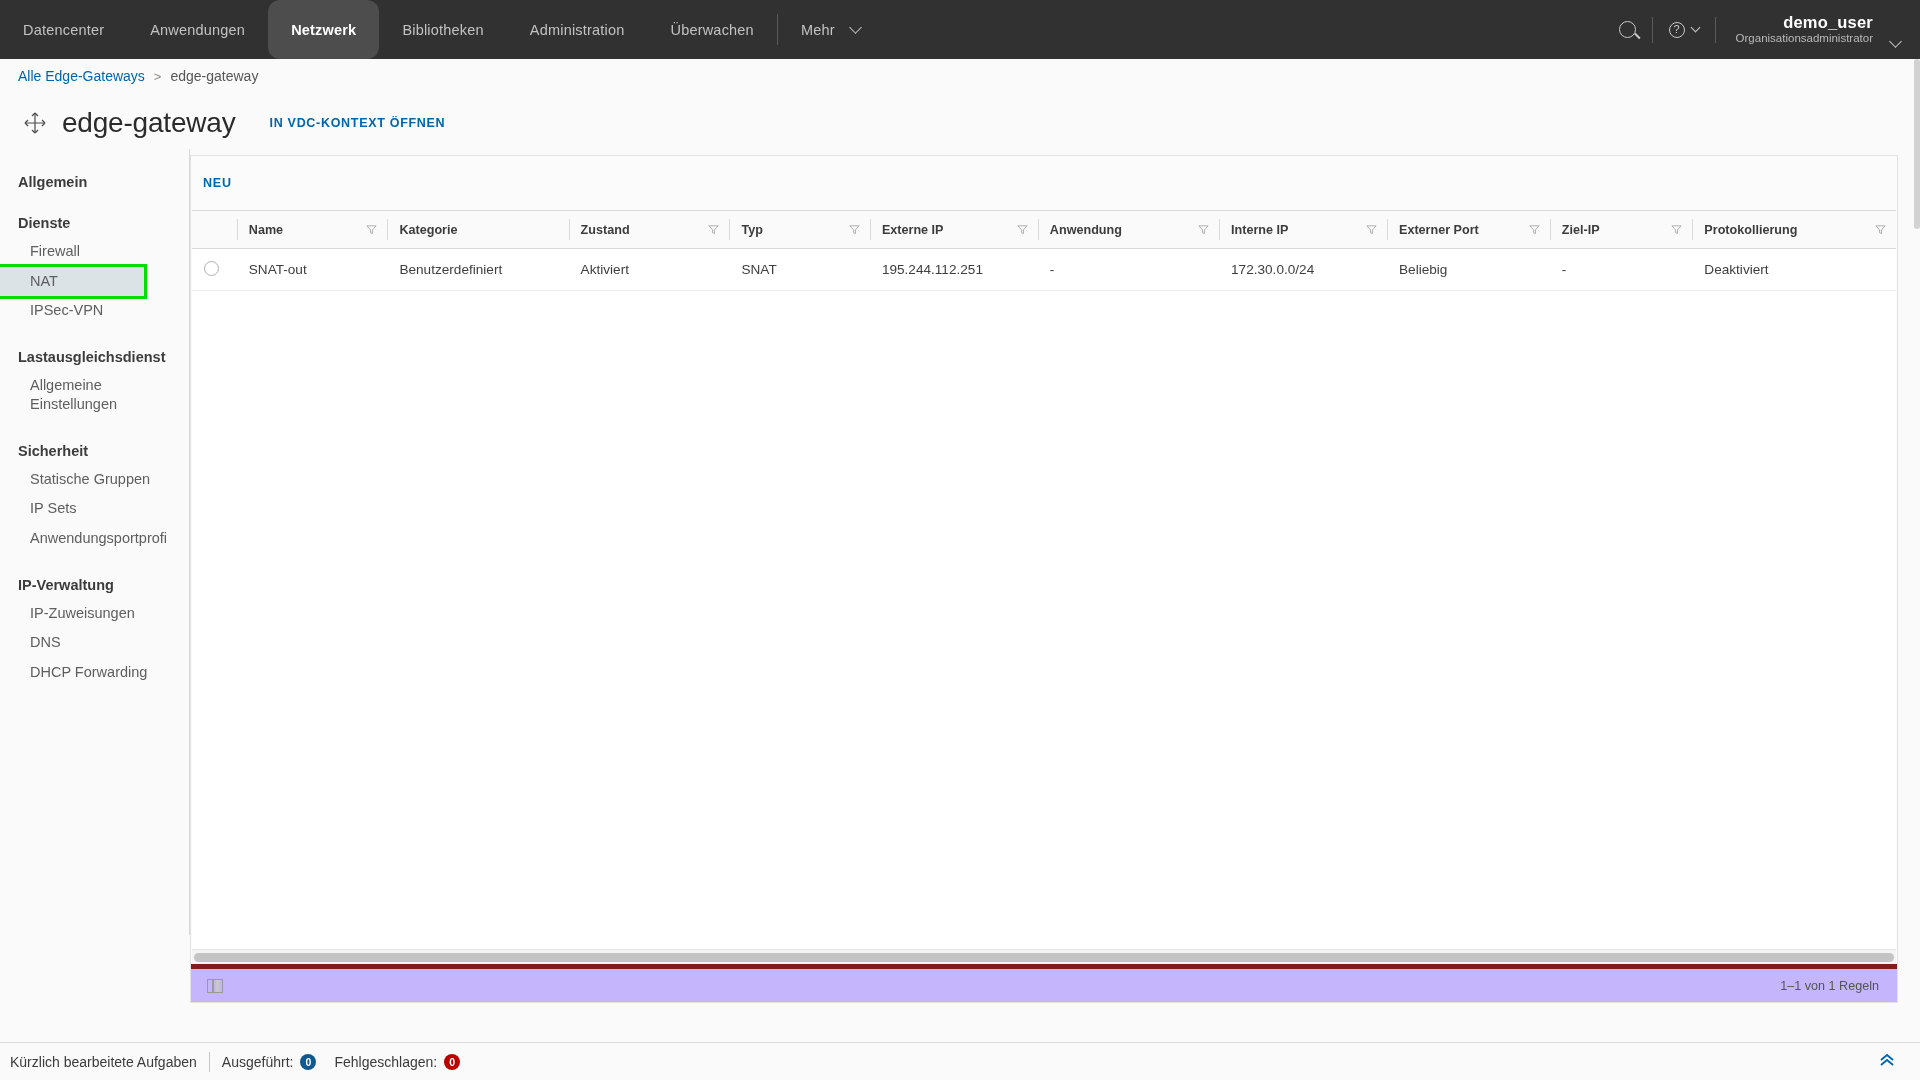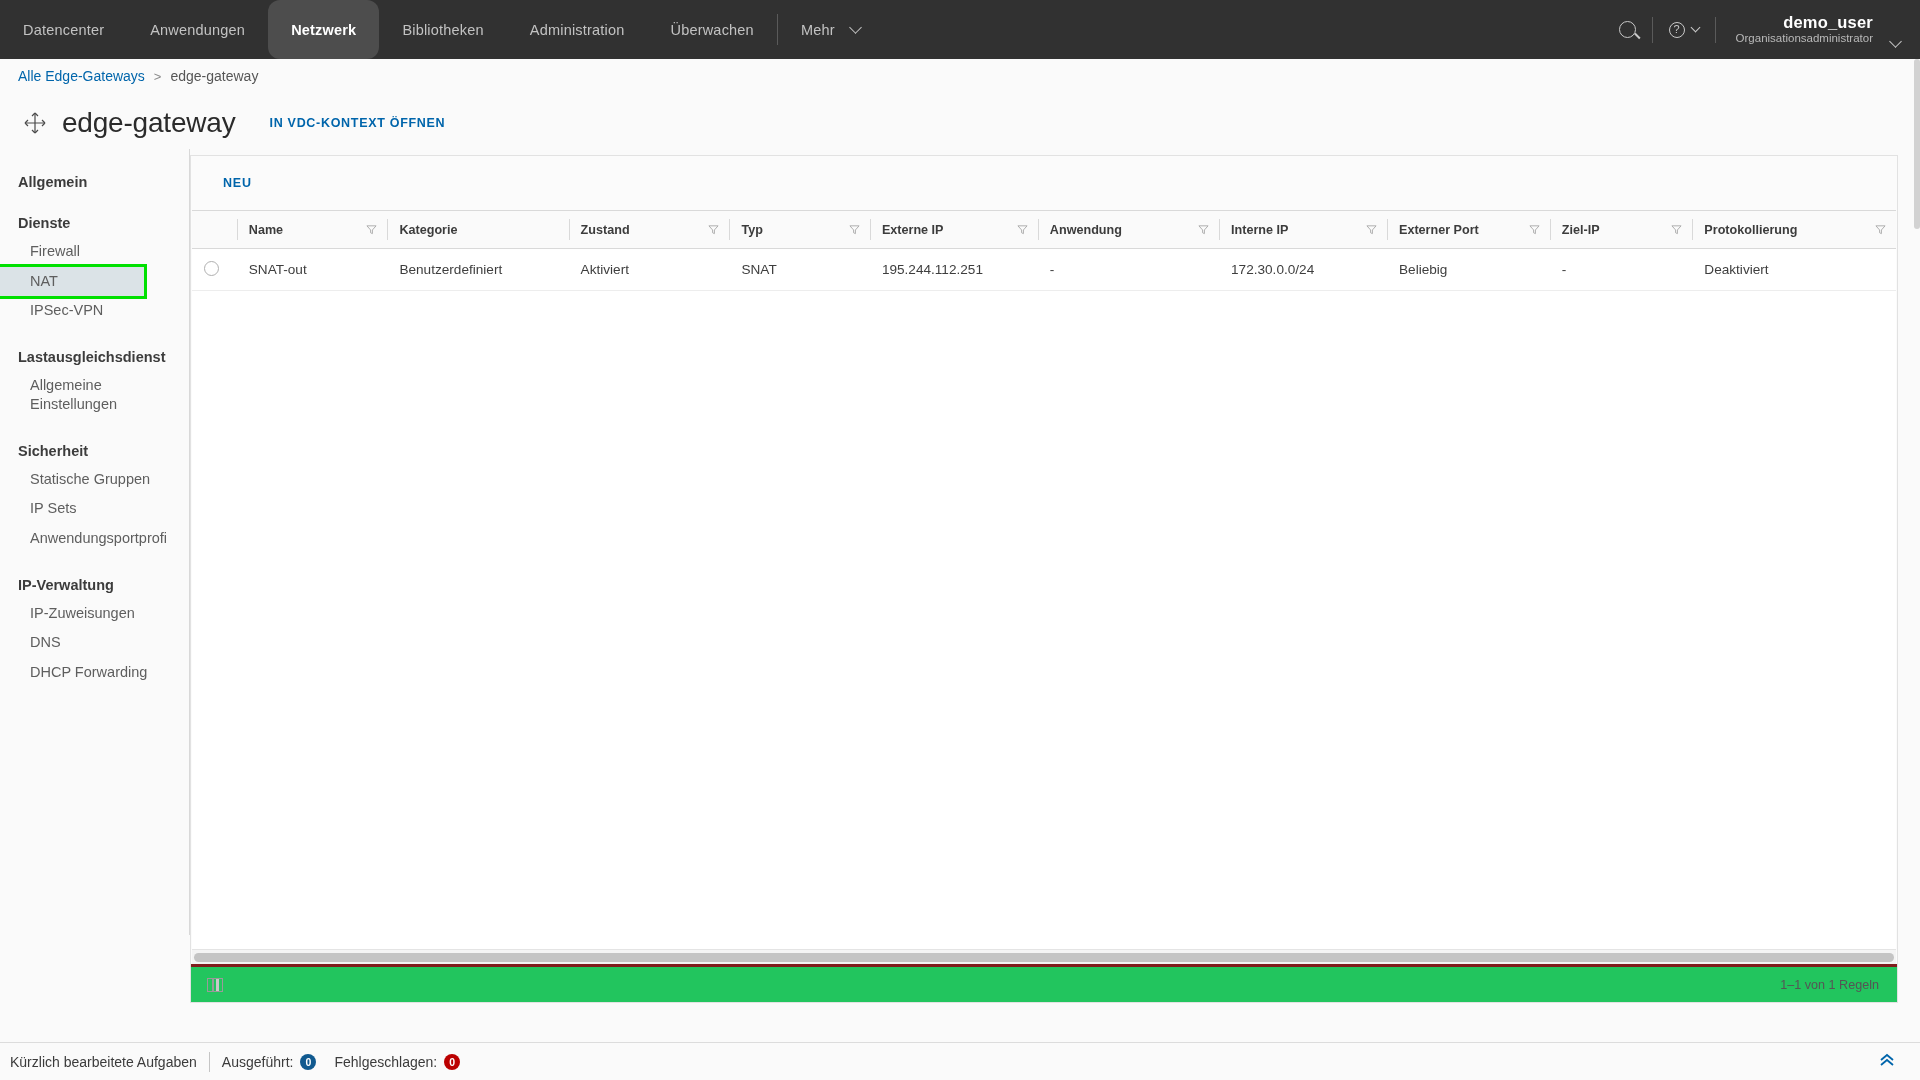--- a/index.html
+++ b/index.html
@@ -114,21 +114,21 @@
   }
   .spacer { height: 14px; }
 
   
   .main { flex:1; padding: 0 22px 0 0; }
   .card {
     background:#fff; border:1px solid #e2e2e2; margin-left: 0px;
     height: 848px; display:flex; flex-direction:column;
     background:#fbfbfb;
   }
-  .card-top { height: 54px; display:flex; align-items:center; padding-left: 32px; }
+  .card-top { height: 54px; display:flex; align-items:center; padding-left: 12px; }
   .neu-btn { color:#0065ab; font-size:12.5px; font-weight:bold;
     letter-spacing:.8px; cursor:pointer; }
   .table-wrap { flex:1; display:flex; flex-direction:column;
     margin: 0 1px; background:#fff; border-top:1px solid #d9d9d9; }
 
   table.grid { width:100%; border-collapse: collapse; table-layout: fixed; }
   table.grid th {
     background:#fafafa; text-align:left; font-size:12.6px; color:#3c3c3c;
     font-weight:bold; height: 37px; padding: 0 0 0 12px;
     border-bottom:1px solid #d9d9d9; position:relative;
@@ -155,21 +155,21 @@
 
   .table-body-fill { flex:1; background:#fff; }
 
   .hscroll-track {
     height: 15px; background:#f4f4f4; border-top:1px solid #e4e4e4;
     display:flex; align-items:center; padding: 0 2px;
   }
   .hscroll-thumb { height: 9px; background:#c4c4c4; border-radius:5px; width: 100%; }
 
   .card-foot {
-    height: 38px; background:#22c55e; border-top:3px solid #7f1d1d;
+    height: 38px; background:#c4b5fd; border-top:5px solid #7f1d1d;
     display:flex; align-items:center; padding: 0 18px 0 16px;
   }
   .colsettings {
     width:16px; height:14px; border:1.6px solid #9a9a9a; position:relative;
     cursor:pointer;
   }
   .colsettings::before {
     content:""; position:absolute; left:4px; top:0; bottom:0; width:1.6px;
     background:#9a9a9a;
   }

